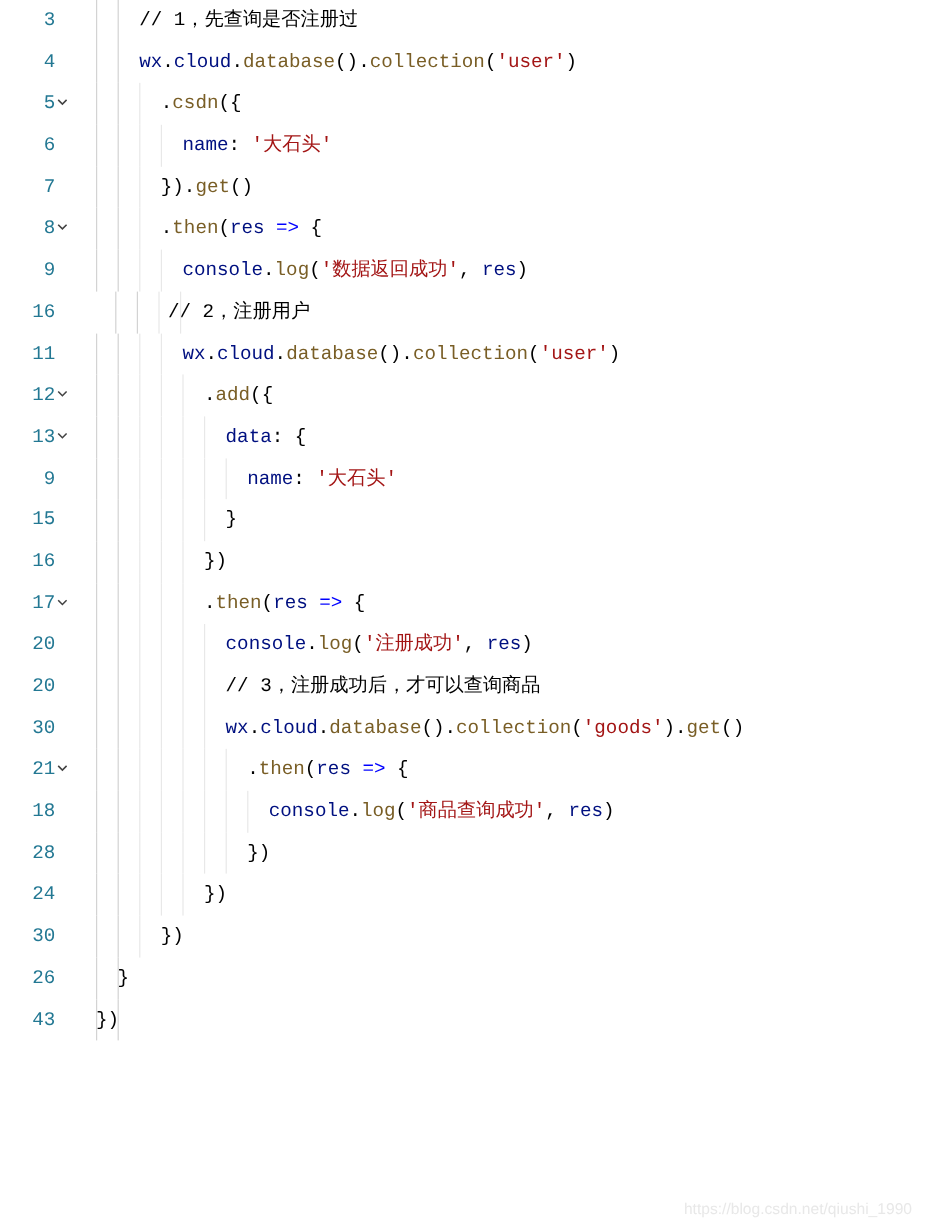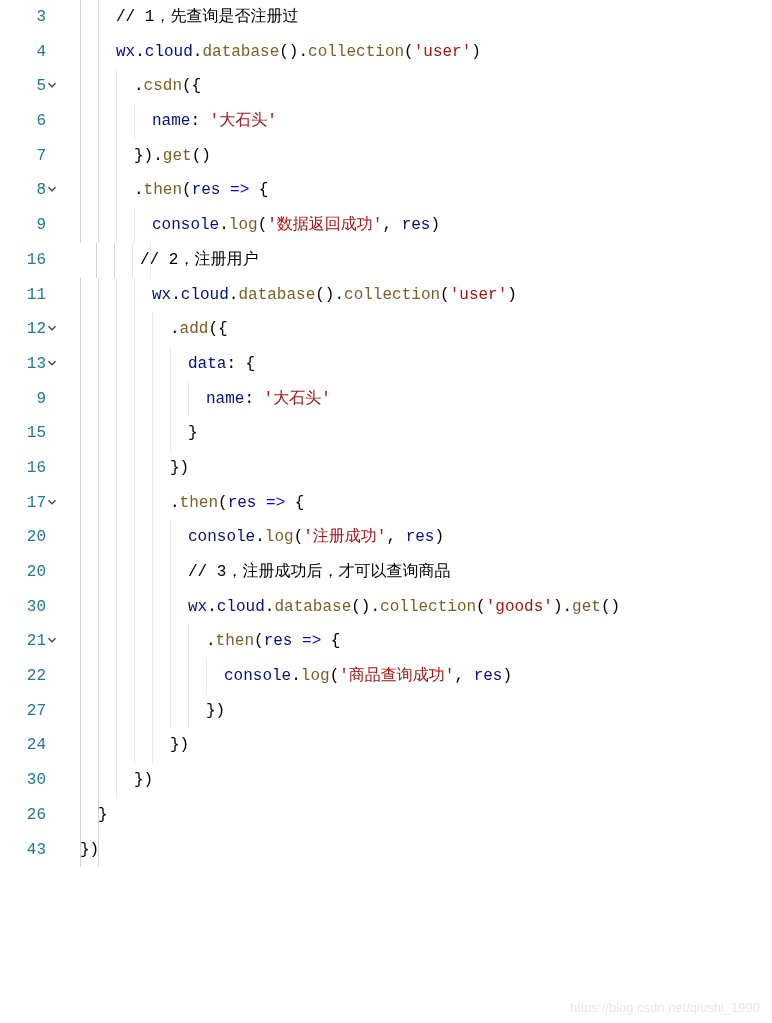--- a/index.html
+++ b/index.html
@@ -125,22 +125,22 @@
           </svg>
         </span></div>
       <div class="line-number">20</div>
       <div class="line-number">20</div>
       <div class="line-number">30</div>
       <div class="line-number">21<span class="fold-icon">
           <svg class="chevron" viewBox="0 0 16 16">
             <path d="M4 6 L8 10 L12 6" fill="none" stroke="#424242" stroke-width="1.5"></path>
           </svg>
         </span></div>
-      <div class="line-number">22</div>
-      <div class="line-number">27</div>
+      <div class="line-number">18</div>
+      <div class="line-number">28</div>
       <div class="line-number">24</div>
       <div class="line-number">30</div>
       <div class="line-number">26</div>
       <div class="line-number">43</div>
     </div>
   <div class="code-area" id="code">
       <div class="code-line" style="padding-left: 36px;"><span class="indent-guide" style="left: 0px;"></span><span class="indent-guide" style="left: 18px;"></span><span><span class="c-comment">// 1，先查询是否注册过</span></span></div>
       <div class="code-line" style="padding-left: 36px;"><span class="indent-guide" style="left: 0px;"></span><span class="indent-guide" style="left: 18px;"></span><span><span class="c-ident">wx</span><span class="c-punct">.</span><span class="c-ident">cloud</span><span class="c-punct">.</span><span class="c-method">database</span><span class="c-punct">().</span><span class="c-method">collection</span><span class="c-punct">(</span><span class="c-string">'user'</span><span class="c-punct">)</span></span></div>
       <div class="code-line" style="padding-left: 54px;"><span class="indent-guide" style="left: 0px;"></span><span class="indent-guide" style="left: 18px;"></span><span class="indent-guide" style="left: 36px; background: rgb(232, 232, 232);"></span><span><span class="c-punct">.</span><span class="c-method">csdn</span><span class="c-punct">({</span></span></div>
       <div class="code-line" style="padding-left: 72px;"><span class="indent-guide" style="left: 0px;"></span><span class="indent-guide" style="left: 18px;"></span><span class="indent-guide" style="left: 36px; background: rgb(232, 232, 232);"></span><span class="indent-guide" style="left: 54px; background: rgb(232, 232, 232);"></span><span><span class="c-prop">name</span><span class="c-punct">: </span><span class="c-string">'大石头'</span></span></div>

